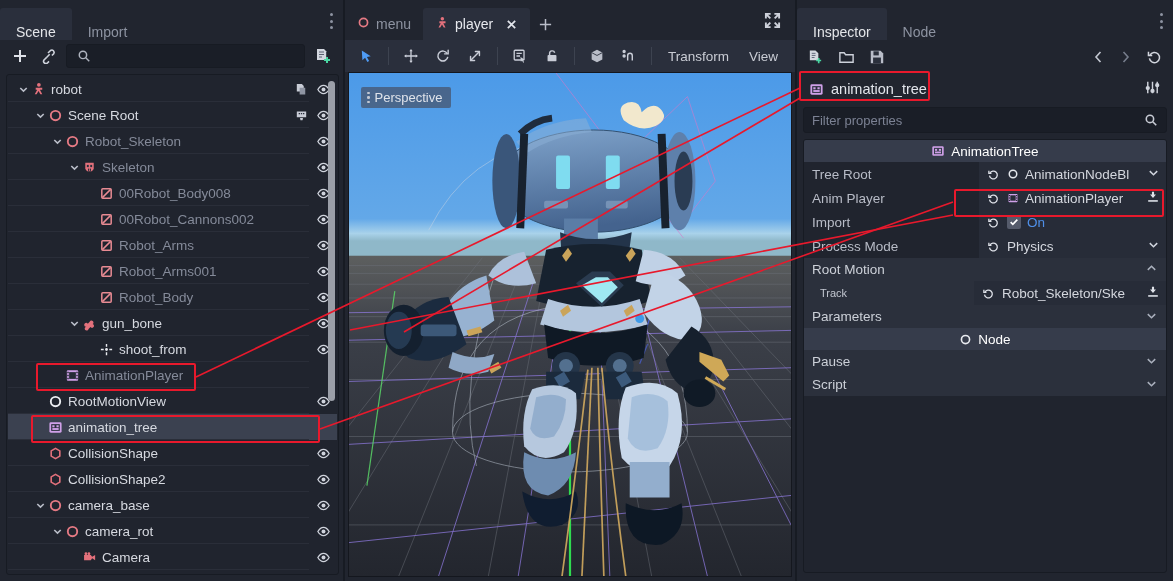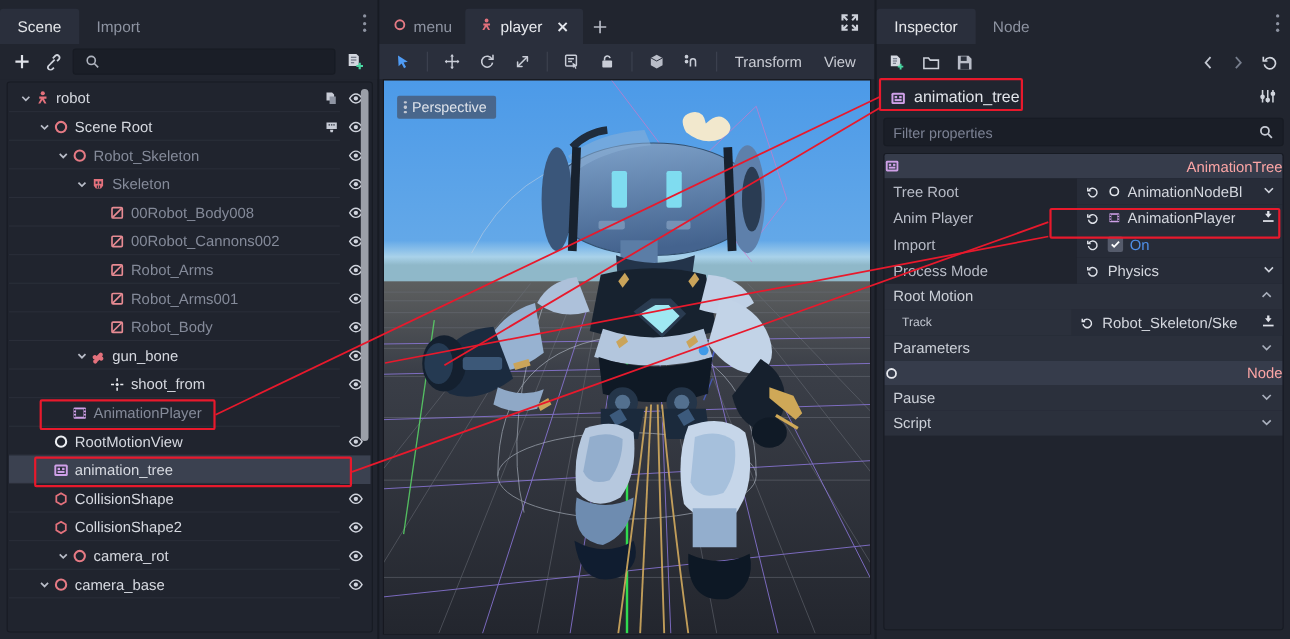--- a/index.html
+++ b/index.html
@@ -11,21 +11,21 @@
     color:#c9ccd4;
     overflow:hidden;
     position:relative;
   }
   .app{ display:flex; width:1173px; height:581px; background:#21252f; }
 
   
   .scene-dock{ width:345px; height:581px; background:#21252f; display:flex; flex-direction:column;
                border-right:2px solid #171b23; position:relative; }
   .tabbar{ height:40px; display:flex; align-items:flex-end; background:#21252f; position:relative; }
-  .tab{ height:32px; padding:0 16px; display:flex; align-items:center; gap:7px;
+  .tab{ height:32px; padding:0 16px; display:flex; align-items:flex-end; gap:7px;
         font-size:14px; color:#8d93a1; cursor:default; border-radius:3px 3px 0 0; }
   .tab.active{ background:#2a2f3c; color:#e4e6ea; }
   .dots-v{ position:absolute; right:10px; top:13px; width:4px; height:16px; display:flex;
            flex-direction:column; justify-content:space-between; align-items:center; cursor:pointer;}
   .dots-v i{ width:3px; height:3px; background:#8d93a1; border-radius:50%; display:block;}
 
   .scene-toolbar{ height:32px; display:flex; align-items:center; gap:0; padding:0 6px; background:#21252f; }
   .tb-icon{ width:28px; height:26px; display:flex; align-items:center; justify-content:center; cursor:pointer; }
   .filter-box{ flex:1; height:24px; background:#1a1e27; border:1px solid #171b23; border-radius:3px;
                display:flex; align-items:center; padding:0 6px 0 10px; margin:0 4px; }
@@ -84,22 +84,22 @@
   .node-tools{ margin-left:auto; cursor:pointer;}
 
   .prop-filter{ height:26px; margin:4px 6px 2px 6px; background:#1a1e27; border:1px solid #171b23;
                 border-radius:3px; display:flex; align-items:center; padding:0 8px; }
   .prop-filter input{ flex:1; background:transparent; border:none; outline:none; color:#cdd0d8;
                       font-size:13px; font-family:"Liberation Sans", sans-serif;}
   .prop-filter input::placeholder{ color:#7c8294; }
 
   .prop-area{ flex:1; margin:4px 6px 8px 6px; background:#20242e; border:1px solid #171b23; border-radius:3px;
               overflow:hidden; position:relative;}
-  .cat-row{ height:22px; background:#363c4b; display:flex; align-items:center; justify-content:space-between; gap:6px;
-            font-size:13.5px; color:#fca5a5; }
+  .cat-row{ height:22px; background:#363c4b; display:flex; align-items:center; justify-content:center; gap:6px;
+            font-size:13.5px; color:#ffffff; }
   .prop-row{ height:24px; display:flex; align-items:center; position:relative; }
   .prop-row .pname{ width:175px; padding-left:8px; font-size:13.5px; color:#b8bcc7; white-space:nowrap;}
   .prop-val{ flex:1; height:24px; background:#272c38; display:flex; align-items:center; gap:6px; padding:0 6px;
              position:relative; }
   .reset{ width:16px; display:flex; align-items:center; justify-content:center; flex:0 0 16px; cursor:pointer;}
   .pv-text{ font-size:13.5px; color:#d4d7de; white-space:nowrap; overflow:hidden; }
   .pv-text.blue{ color:#4f8fe8; }
   .pv-chev{ margin-left:auto; cursor:pointer; }
   .pv-load{ margin-left:auto; cursor:pointer; }
   .section-row{ height:23px; background:#2b303c; display:flex; align-items:center; padding:0 8px;
@@ -522,20 +522,41 @@
             <span class="nlabel">CollisionShape2</span>
             <span class="eye">
               <svg width="15" height="15" viewBox="0 0 16 16">
                 <path d="M8 3.6C4.6 3.6 2 8 2 8s2.6 4.4 6 4.4S14 8 14 8 11.4 3.6 8 3.6z" fill="none" stroke="#cfd3dc" stroke-width="1.4"></path>
                 <circle cx="8" cy="8" r="2.1" fill="#cfd3dc"></circle>
               </svg>
             </span>
             <span class="rule"></span>
           </div>
           <div class="trow">
+            <span style="width:25px;flex:0 0 25px"></span>
+            <span class="caret">
+              <svg width="11" height="11" viewBox="0 0 12 12" fill="none" stroke="#b9bdc8" stroke-width="1.7">
+                <path d="M2.5 4.3L6 7.8 9.5 4.3"></path>
+              </svg>
+            </span>
+            <span class="nicon">
+              <svg width="15" height="15" viewBox="0 0 16 16">
+                <circle cx="8" cy="8" r="5" fill="none" stroke="#e57a84" stroke-width="2"></circle>
+              </svg>
+            </span>
+            <span class="nlabel">camera_base</span>
+            <span class="eye">
+              <svg width="15" height="15" viewBox="0 0 16 16">
+                <path d="M8 3.6C4.6 3.6 2 8 2 8s2.6 4.4 6 4.4S14 8 14 8 11.4 3.6 8 3.6z" fill="none" stroke="#cfd3dc" stroke-width="1.4"></path>
+                <circle cx="8" cy="8" r="2.1" fill="#cfd3dc"></circle>
+              </svg>
+            </span>
+            <span class="rule"></span>
+          </div>
+          <div class="trow">
             <span style="width:42px;flex:0 0 42px"></span>
             <span class="caret">
               <svg width="11" height="11" viewBox="0 0 12 12" fill="none" stroke="#b9bdc8" stroke-width="1.7">
                 <path d="M2.5 4.3L6 7.8 9.5 4.3"></path>
               </svg>
             </span>
             <span class="nicon">
               <svg width="15" height="15" viewBox="0 0 16 16">
                 <circle cx="8" cy="8" r="5" fill="none" stroke="#e57a84" stroke-width="2"></circle>
               </svg>
@@ -543,32 +564,34 @@
             <span class="nlabel">camera_rot</span>
             <span class="eye">
               <svg width="15" height="15" viewBox="0 0 16 16">
                 <path d="M8 3.6C4.6 3.6 2 8 2 8s2.6 4.4 6 4.4S14 8 14 8 11.4 3.6 8 3.6z" fill="none" stroke="#cfd3dc" stroke-width="1.4"></path>
                 <circle cx="8" cy="8" r="2.1" fill="#cfd3dc"></circle>
               </svg>
             </span>
             <span class="rule"></span>
           </div>
           <div class="trow">
-            <span style="width:25px;flex:0 0 25px"></span>
-            <span class="caret">
-              <svg width="11" height="11" viewBox="0 0 12 12" fill="none" stroke="#b9bdc8" stroke-width="1.7">
-                <path d="M2.5 4.3L6 7.8 9.5 4.3"></path>
-              </svg>
-            </span>
-            <span class="nicon">
-              <svg width="15" height="15" viewBox="0 0 16 16">
-                <circle cx="8" cy="8" r="5" fill="none" stroke="#e57a84" stroke-width="2"></circle>
-              </svg>
-            </span>
-            <span class="nlabel">camera_base</span>
+            <span style="width:59px;flex:0 0 59px"></span>
+            <span class="caret empty">
+              <svg width="11" height="11" viewBox="0 0 12 12" fill="none" stroke="#b9bdc8" stroke-width="1.7">
+                <path d="M2.5 4.3L6 7.8 9.5 4.3"></path>
+              </svg>
+            </span>
+            <span class="nicon">
+              <svg width="15" height="15" viewBox="0 0 16 16">
+                <path d="M2.2 5.2h7.2l1.4 2 3.2-2v5.6l-3.2-2-1.4 2H2.2z" fill="#e3717c"></path>
+                <circle cx="4.2" cy="4" r="1.5" fill="#e3717c"></circle>
+                <circle cx="7.4" cy="4" r="1.5" fill="#e3717c"></circle>
+              </svg>
+            </span>
+            <span class="nlabel">Camera</span>
             <span class="eye">
               <svg width="15" height="15" viewBox="0 0 16 16">
                 <path d="M8 3.6C4.6 3.6 2 8 2 8s2.6 4.4 6 4.4S14 8 14 8 11.4 3.6 8 3.6z" fill="none" stroke="#cfd3dc" stroke-width="1.4"></path>
                 <circle cx="8" cy="8" r="2.1" fill="#cfd3dc"></circle>
               </svg>
             </span>
             <span class="rule"></span>
           </div>
         </div>
       <div class="tree-scroll"></div>

